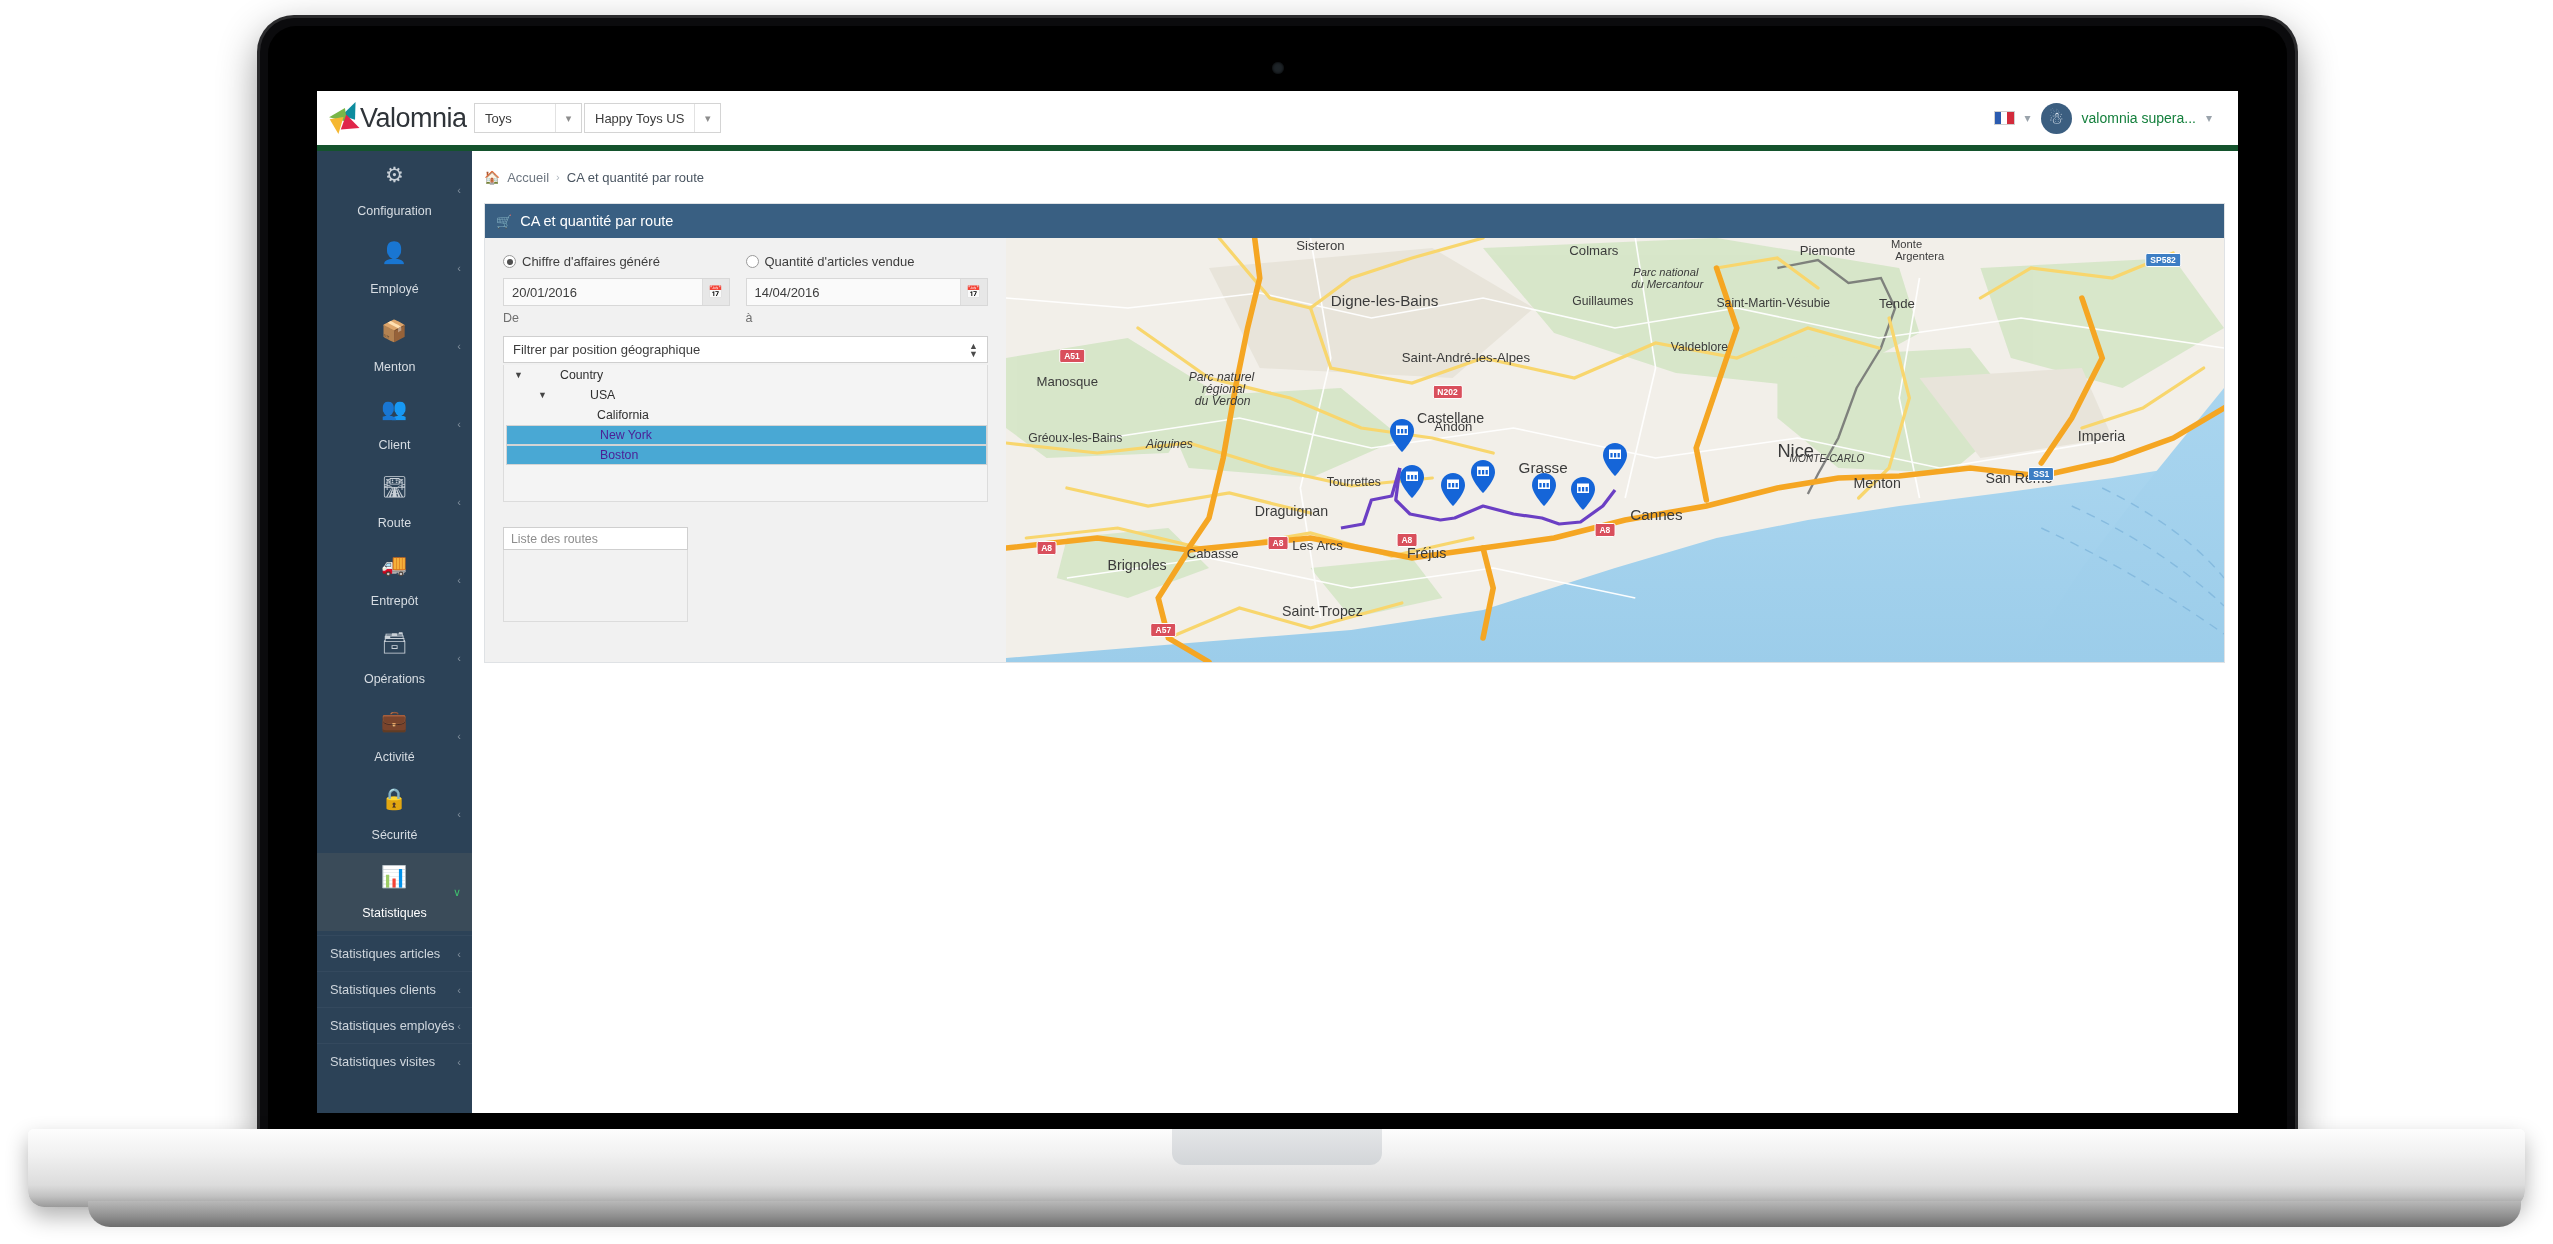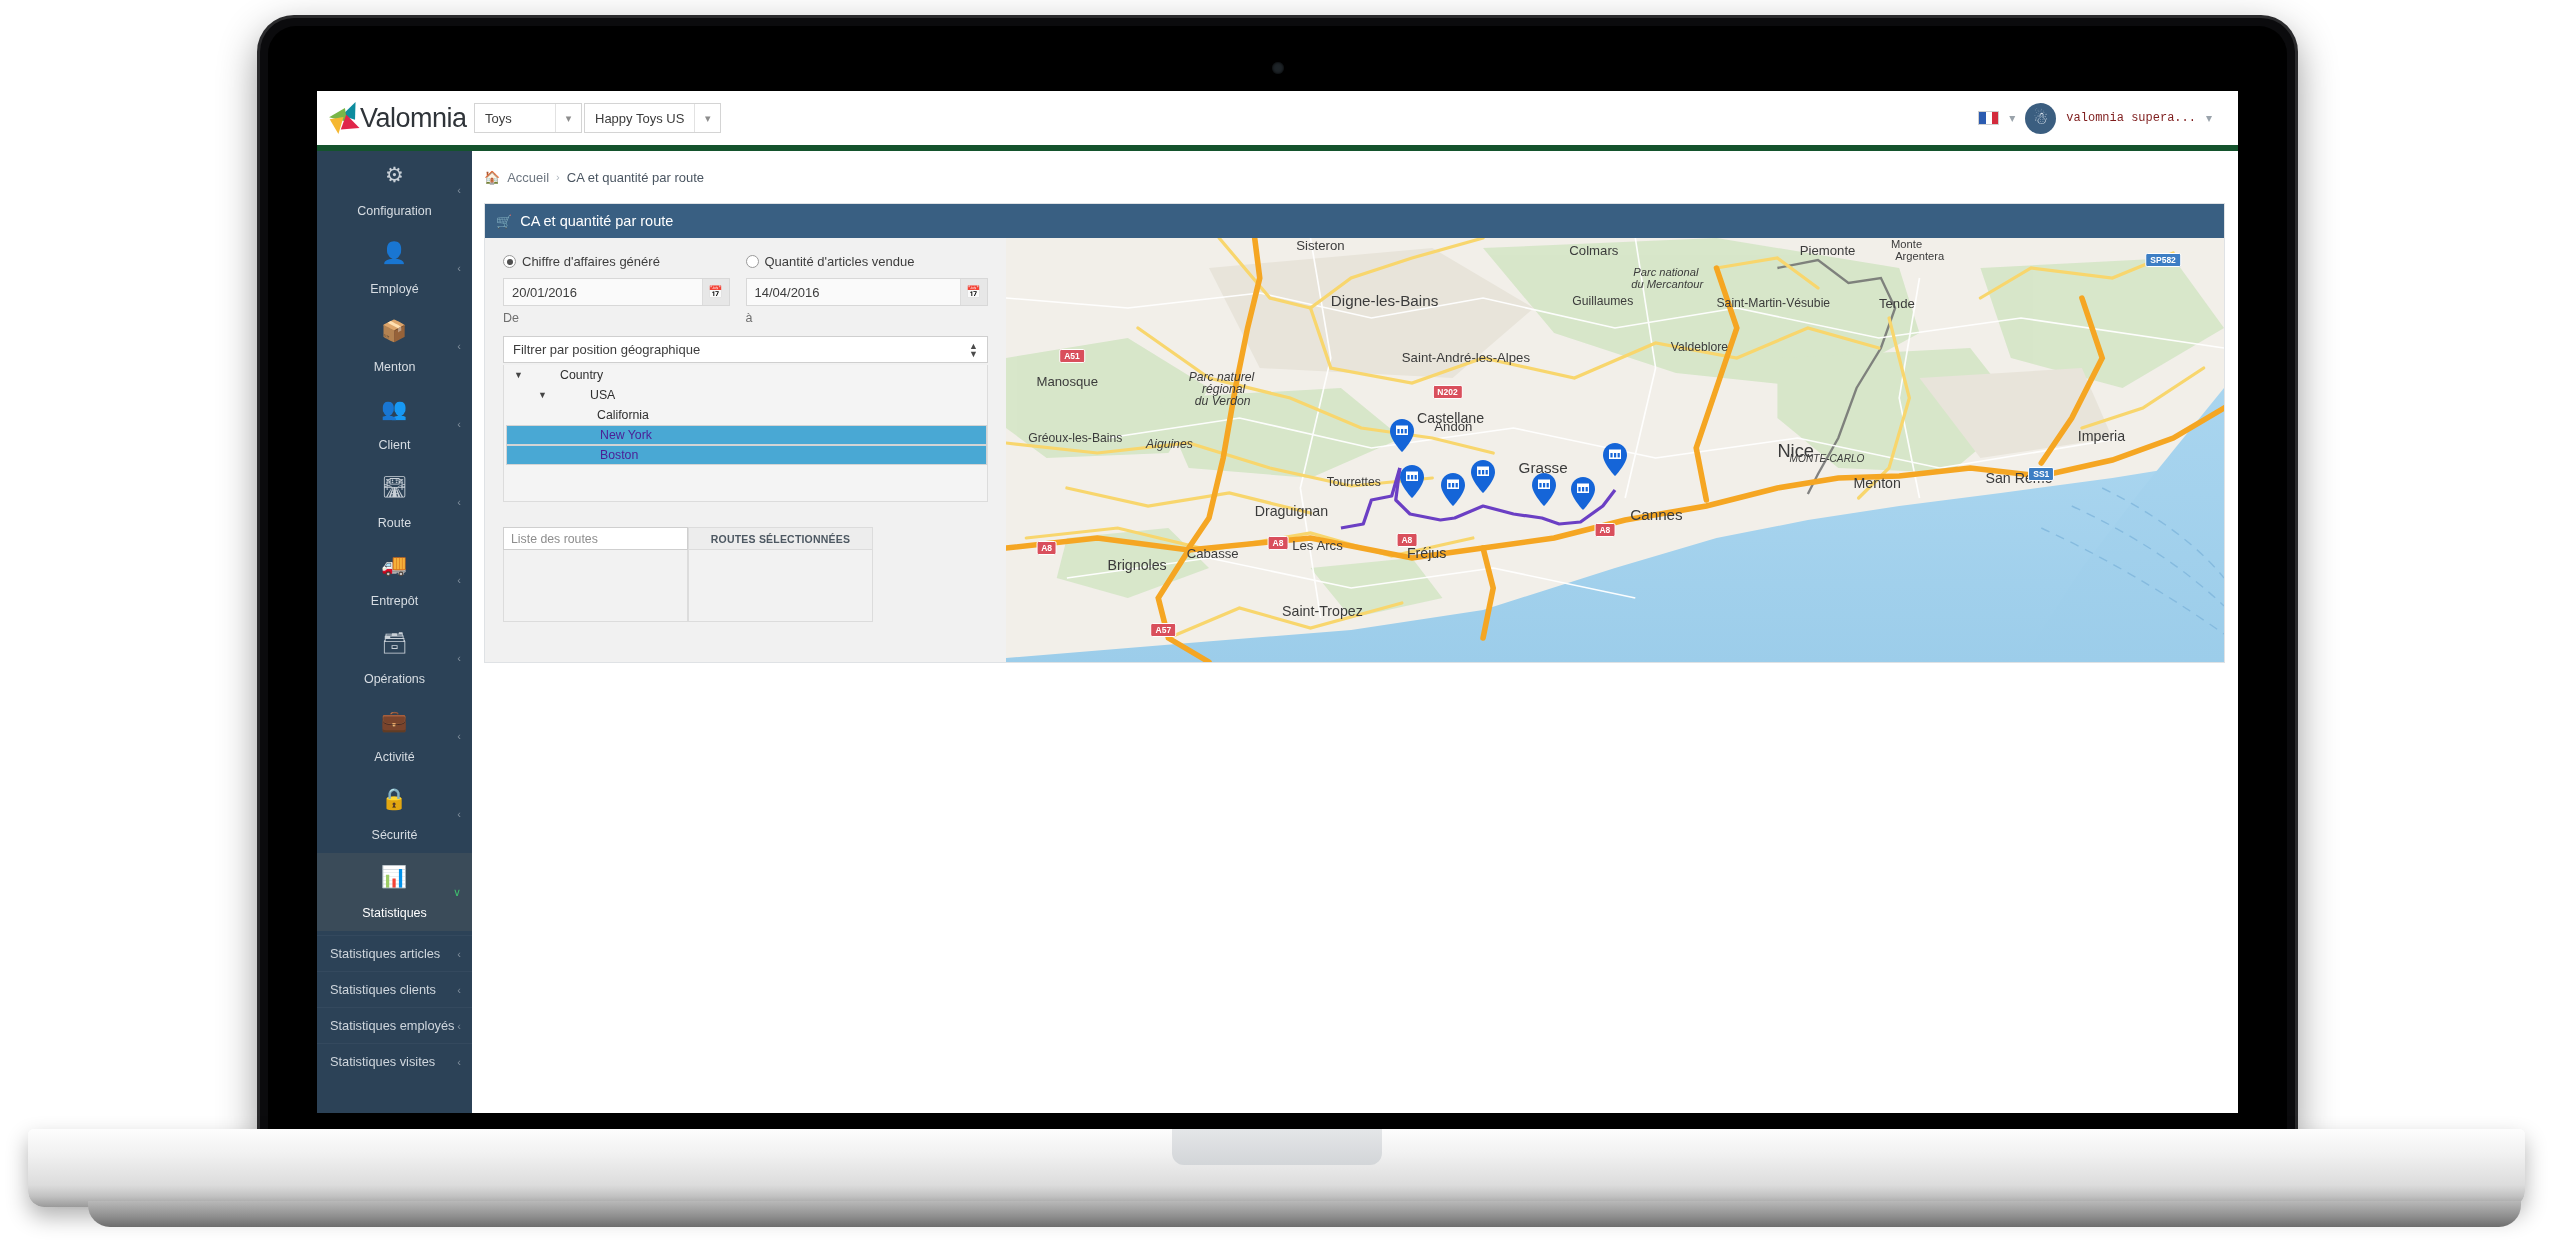--- a/index.html
+++ b/index.html
@@ -100,21 +100,21 @@
   .flag { width: 21px; height: 14px; display: flex; border: 1px solid #d0d0d0; }
   .flag i { flex: 1; height: 100%; display: block; }
   .fl-b { background: #2b5bb0; } .fl-w { background: #fff; } .fl-r { background: #d32b3c; }
   .mini-car { color: #9aa3ab; font-size: 12px; }
   .avatar {
     width: 31px; height: 31px; border-radius: 50%;
     background: #3b5e80; color: #dbe5ee;
     display: flex; align-items: center; justify-content: center;
     font-size: 17px;
   }
-  .uname { font-size: 12px; color: #7f1d1d; font-family: Liberation Mono, monospace; }
+  .uname { font-size: 14px; color: #15803d; }
 
   
   .body-row { display: flex; height: 962px; }
 
   
   .sidebar { width: 155px; background: #2c4257; flex: 0 0 155px; }
   .nav-item {
     position: relative; padding: 13px 0 11px;
     text-align: center; color: #d7dde3; cursor: pointer;
   }
@@ -429,24 +429,20 @@
                     <div class="tnode l2 sel">
                       <span class="tlabel">Boston</span>
                     </div>
                   </div>
 
                 <div class="routes-row">
                   <div class="routes-left">
                     <div class="routes-input">
                       <input type="text" placeholder="Liste des routes" style="">
                     </div>
-                    <div class="routes-box"></div>
-                  </div>
-                  <div class="routes-right">
-                    <div class="routes-head">ROUTES SÉLECTIONNÉES</div>
                     <div class="routes-box"></div>
                   </div>
                 </div>
 
               </div>
 
               <div class="map-col">
                 <svg class="map-svg" viewBox="0 0 1200 424" preserveAspectRatio="none">
                   <defs>
                     <linearGradient id="sea" x1="0" y1="0" x2="0" y2="1">

